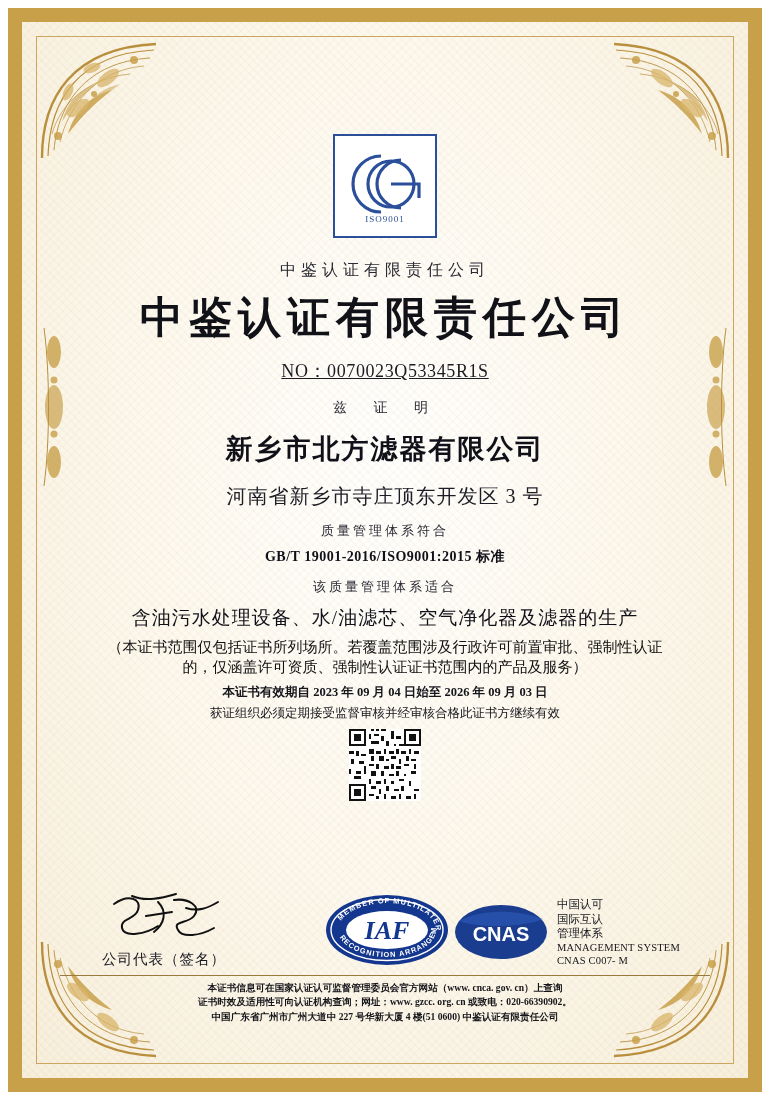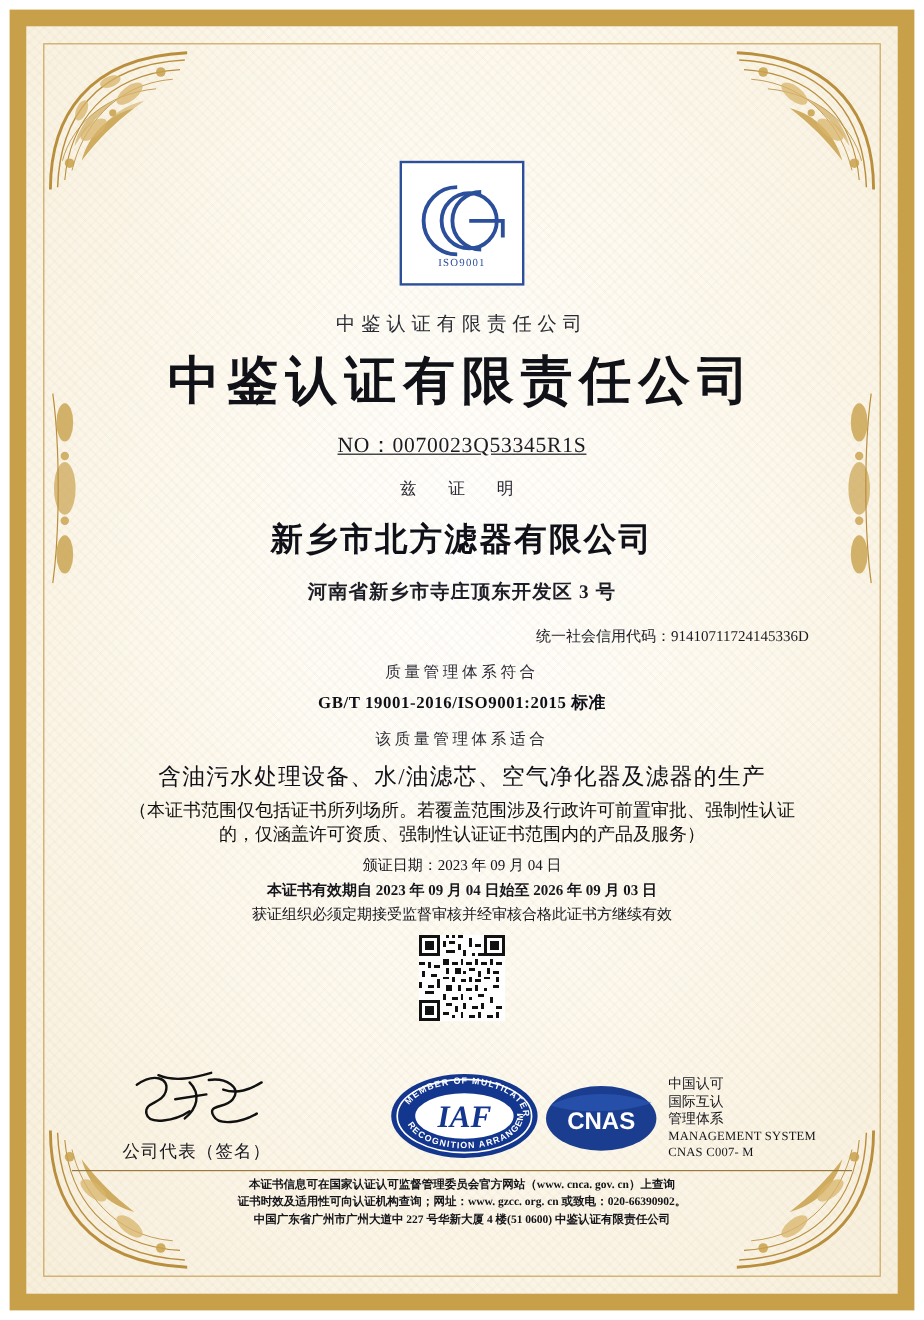--- a/index.html
+++ b/index.html
@@ -144,25 +144,24 @@
   .company {
     margin-top: 14px;
     font-size: 27px;
     font-weight: bold;
     letter-spacing: 2px;
     color: #101018;
     font-family: "Liberation Serif", serif;
   }
   .address {
     margin-top: 16px;
-    font-size: 16px;
+    font-size: 20px;
     letter-spacing: 1px;
     color: #1d1d26;
     font-family: "Liberation Serif", serif;
-    font-weight: bold;
   }
   .credit-code {
     margin-top: 18px;
     font-size: 12.5px;
     text-align: right;
     padding-right: 74px;
     color: #1a1a22;
     font-family: "Liberation Serif", serif;
   }
   .conform-label {
@@ -425,29 +424,27 @@
           <div class="logo-text">ISO9001</div>
         </div>
       </div>
 
       <div class="issuer">中鉴认证有限责任公司</div>
       <div class="main-title">中鉴认证有限责任公司</div>
       <div class="cert-no">NO：0070023Q53345R1S</div>
       <div class="hereby">兹 证 明</div>
       <div class="company">新乡市北方滤器有限公司</div>
       <div class="address">河南省新乡市寺庄顶东开发区 3 号</div>
-      <div class="credit-code">统一社会信用代码：91410711724145336D</div>
       <div class="conform-label">质量管理体系符合</div>
       <div class="standard">GB/T 19001-2016/ISO9001:2015 标准</div>
       <div class="scope-label">该质量管理体系适合</div>
       <div class="scope">含油污水处理设备、水/油滤芯、空气净化器及滤器的生产</div>
       <div class="note">（本证书范围仅包括证书所列场所。若覆盖范围涉及行政许可前置审批、强制性认证的，仅涵盖许可资质、强制性认证证书范围内的产品及服务）</div>
 
       <div class="dates">
-        <div>颁证日期：2023 年 09 月 04 日</div>
         <div class="line2">本证书有效期自 2023 年 09 月 04 日始至 2026 年 09 月 03 日</div>
         <div>获证组织必须定期接受监督审核并经审核合格此证书方继续有效</div>
       </div>
 
       <div class="qr-wrap">
         <div class="qr">
           <svg width="72" height="72" viewBox="0 0 29 29" shape-rendering="crispEdges">
             <rect width="29" height="29" fill="#fff"></rect>
             <g fill="#111">
               <rect x="0" y="0" width="7" height="7"></rect>

